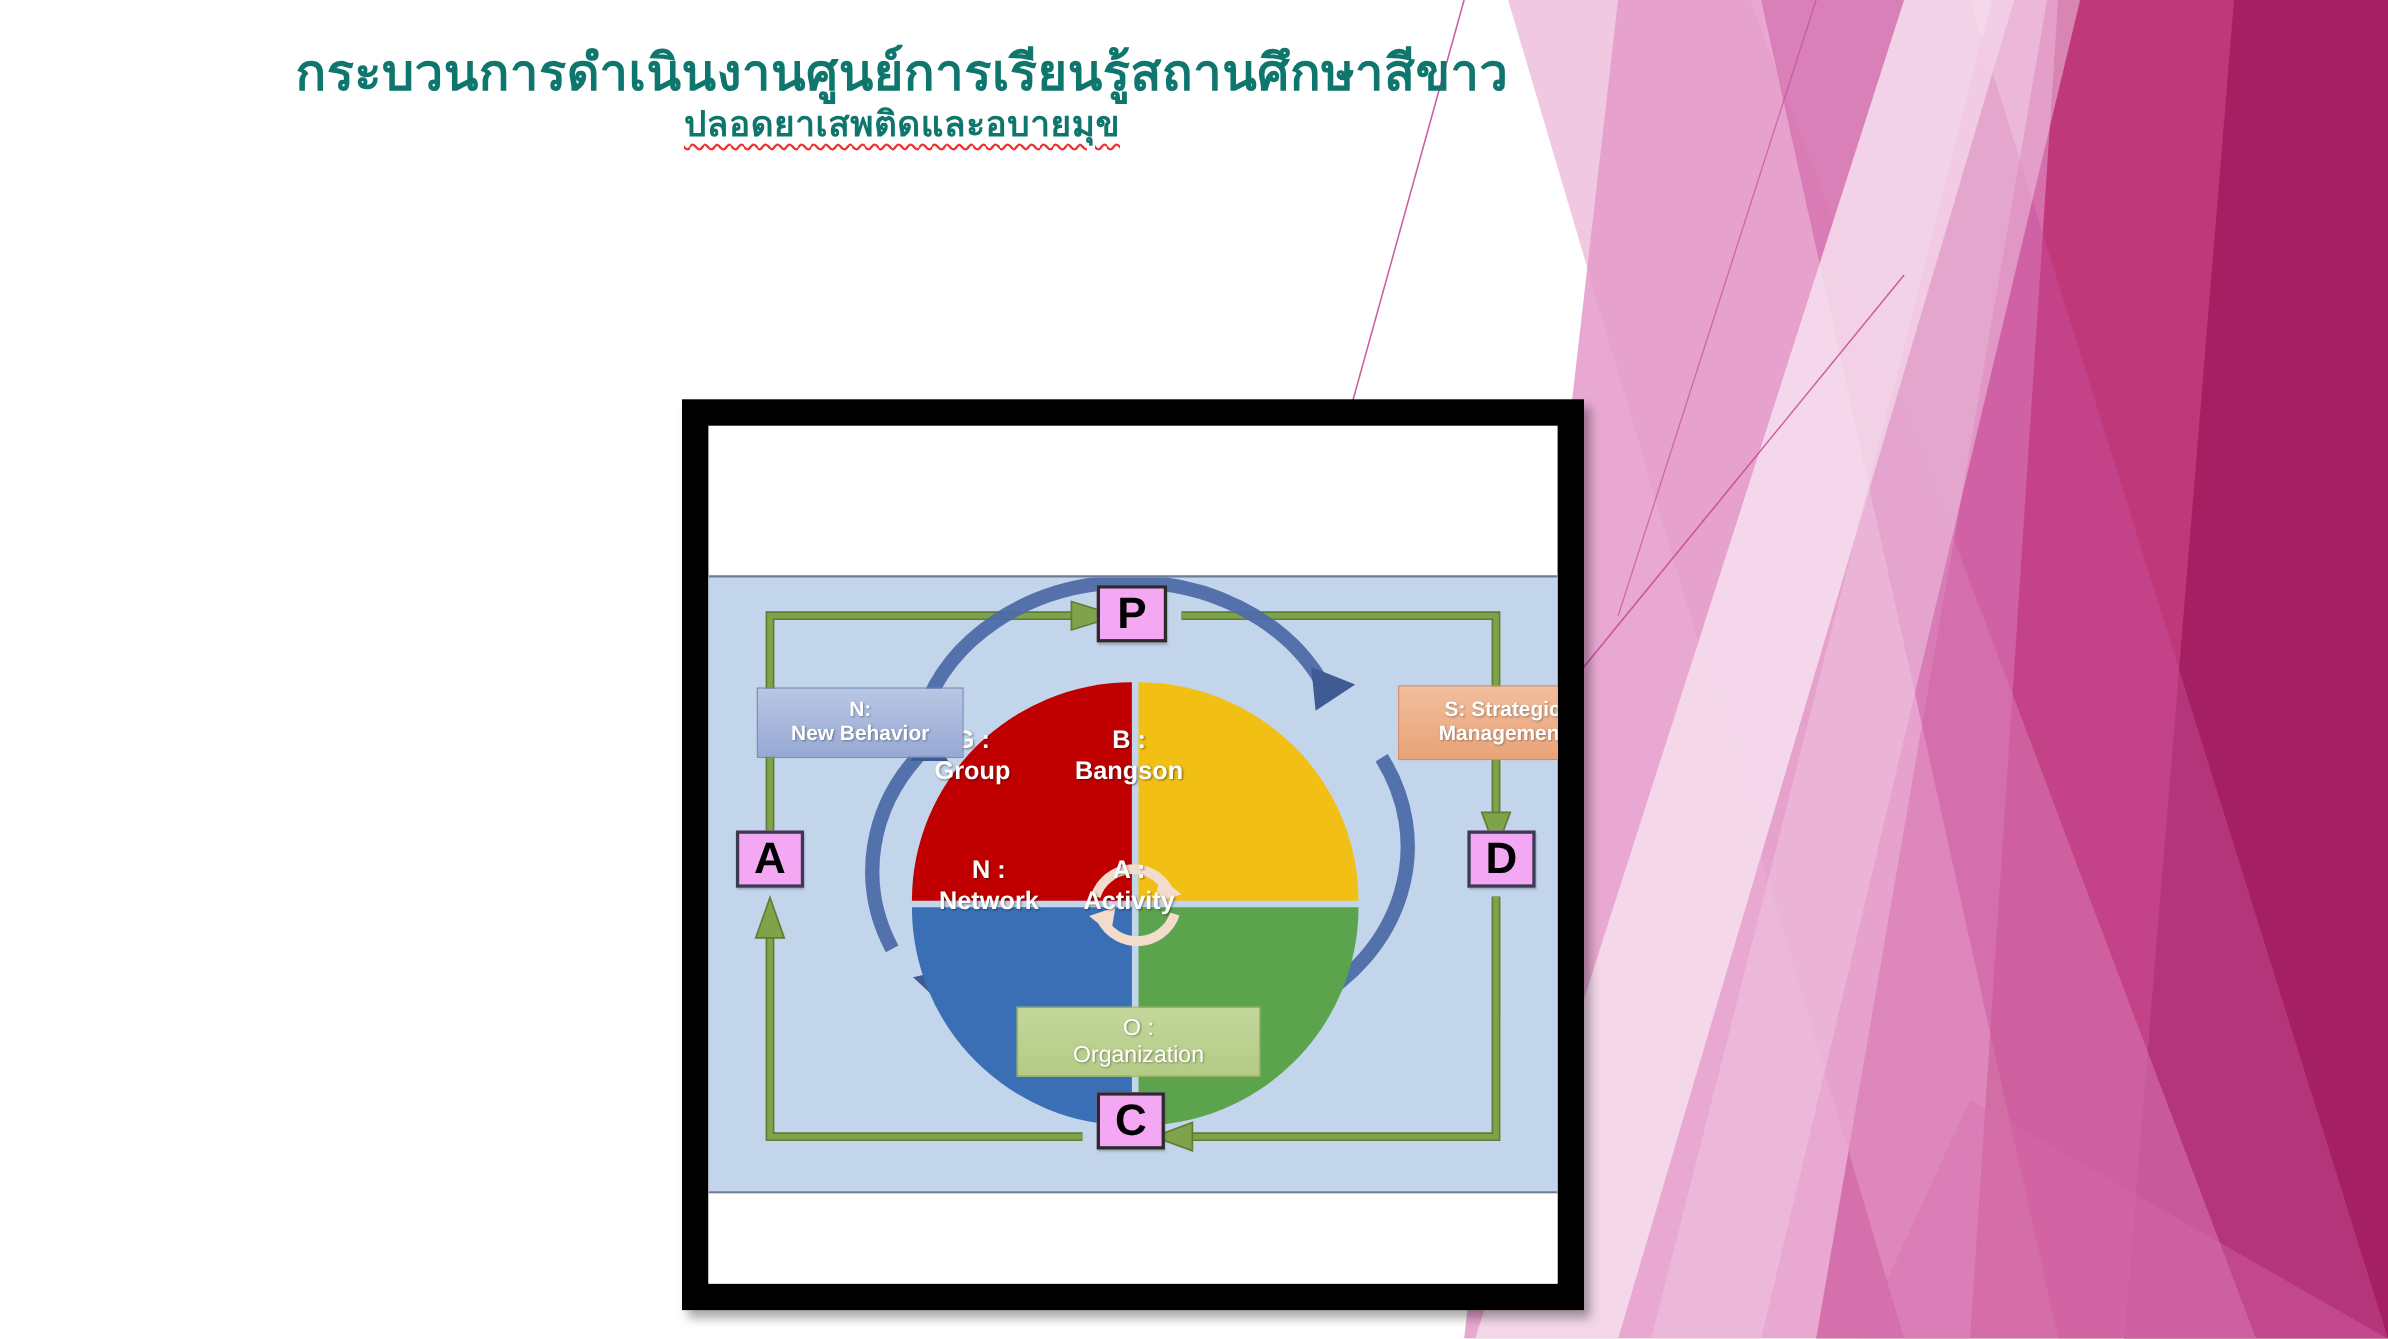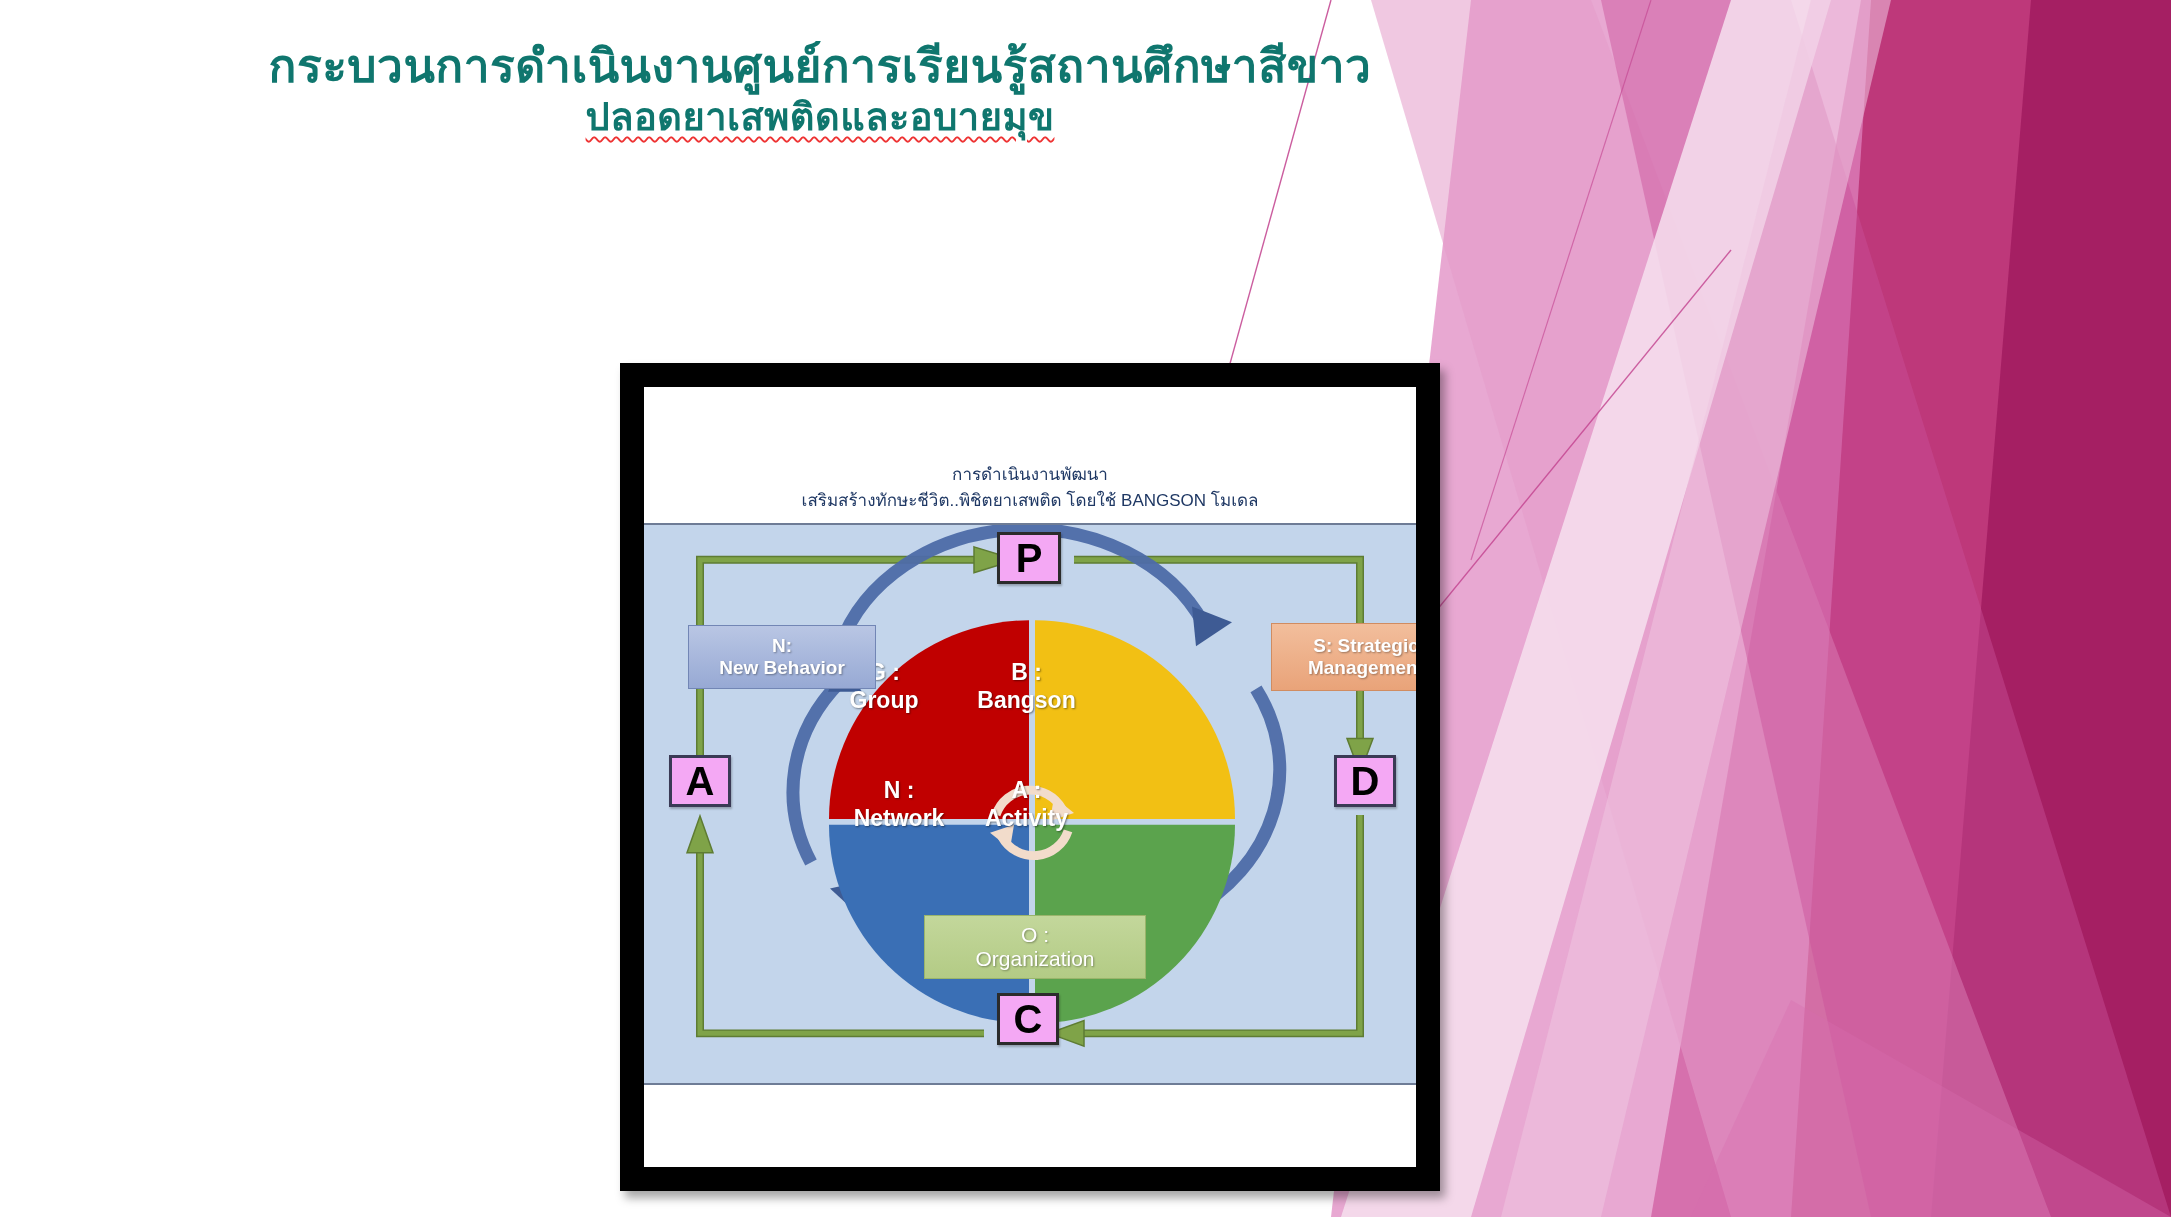--- a/index.html
+++ b/index.html
@@ -31,21 +31,21 @@
     width: 1640px;
     text-align: center;
   }
   .title-line {
     color: #0f766e;
     font-weight: bold;
     line-height: 1.22;
     white-space: nowrap;
   }
   .tl1 { font-size: 46px; letter-spacing: 0.5px; }
-  .tl2 { font-size: 38px; letter-spacing: 0.5px; text-align: center; }
+  .tl2 { font-size: 32px; letter-spacing: 0.5px; text-align: center; }
   .tl3 { font-size: 46px; letter-spacing: 0.5px; }
   .tl3 .big {
     font-size: 62px;
     letter-spacing: 0px;
   }
   .wavy-red {
     text-decoration: underline wavy #e33;
     text-decoration-thickness: 2px;
     text-underline-offset: 6px;
   }
@@ -227,24 +227,20 @@
   <div id="title-block">
     <div class="title-line tl1">กระบวนการดำเนินงานศูนย์การเรียนรู้สถานศึกษาสีขาว</div>
     <div class="title-line tl2">
       <span class="wavy-red">ปลอดยาเสพติดและอบายมุข</span>
     </div>
   </div>
 
   <div id="picture-frame">
     <div id="picture-inner">
 
-      <div id="diagram-caption">
-        <div class="cap-line l1">การดำเนินงานพัฒนา</div>
-        <div class="cap-line l2">เสริมสร้างทักษะชีวิต..พิชิตยาเสพติด   โดยใช้   BANGSON  โมเดล</div>
-      </div>
 
       <div id="diagram">
 
         <svg id="diagram-svg" viewBox="0 0 772 562" preserveAspectRatio="none">
           <defs>
             <marker id="gArrowR" markerWidth="12" markerHeight="12" refX="2" refY="5" orient="auto" markerUnits="strokeWidth">
               <path d="M0,0 L10,5 L0,10 z" fill="#7FA348" stroke="#5E7C33" stroke-width="0.6"></path>
             </marker>
             <marker id="gArrowU" markerWidth="12" markerHeight="12" refX="2" refY="5" orient="auto" markerUnits="strokeWidth">
               <path d="M0,0 L10,5 L0,10 z" fill="#7FA348" stroke="#5E7C33" stroke-width="0.6"></path>

